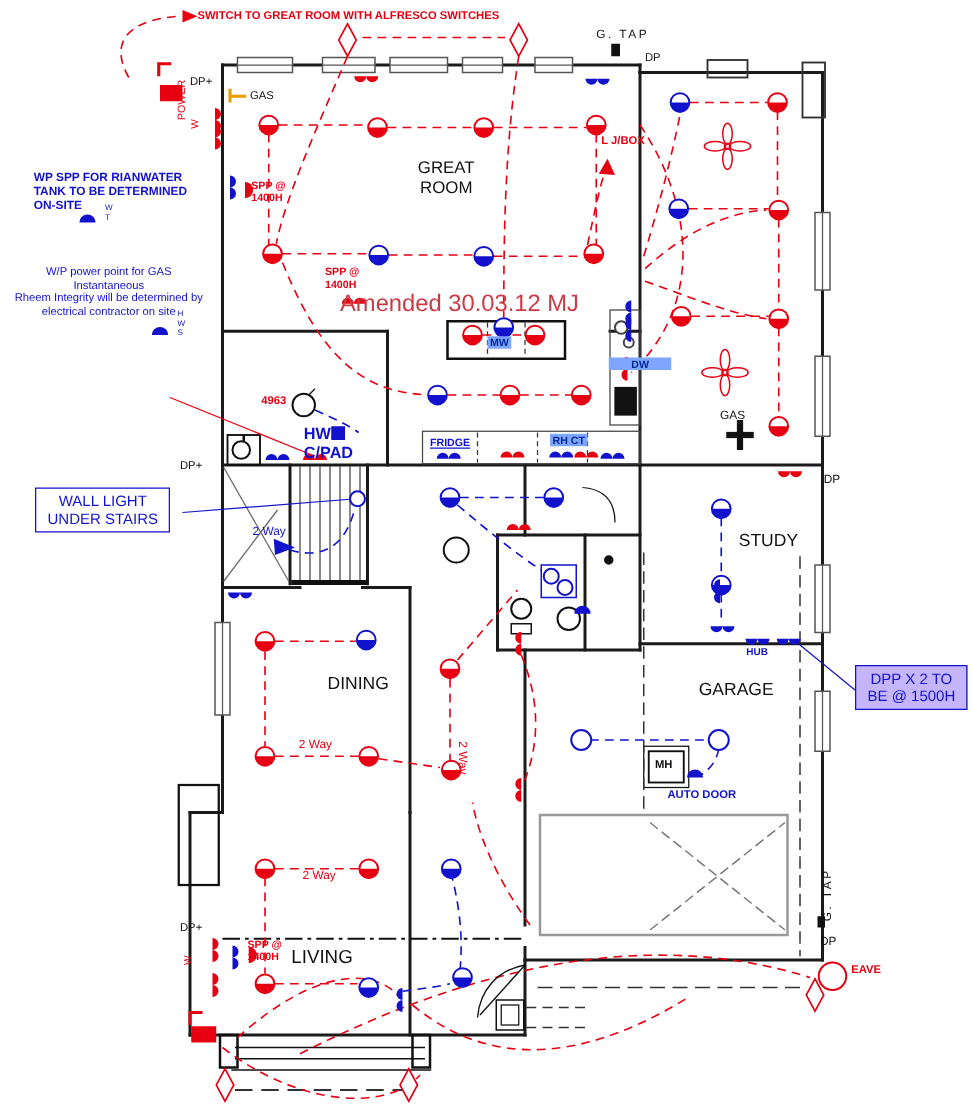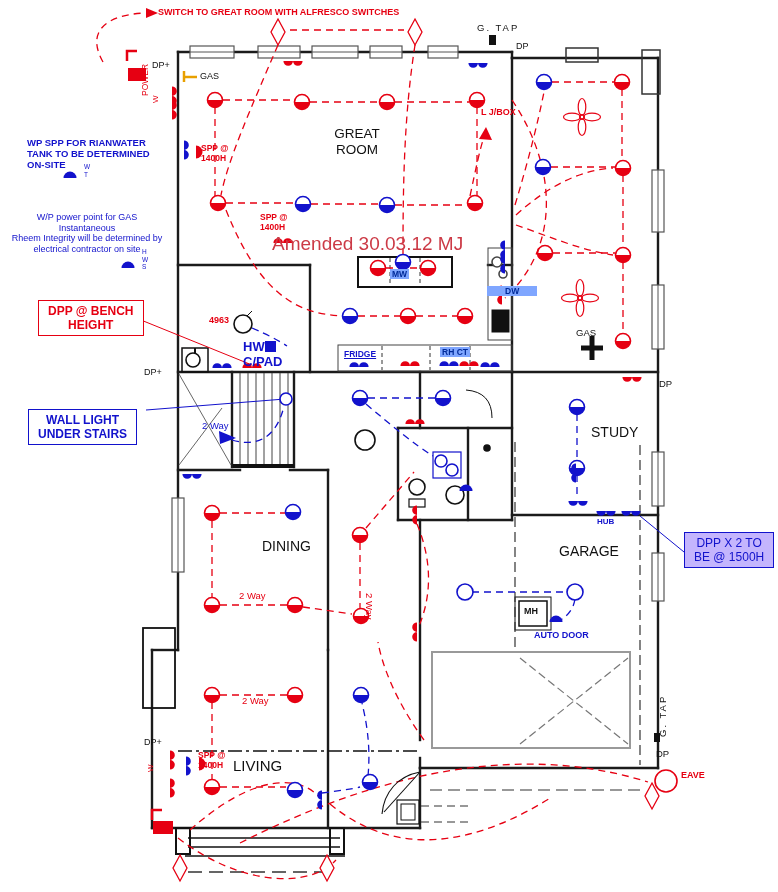--- a/index.html
+++ b/index.html
@@ -346,27 +346,25 @@
 electrical contractor on site</div>
       <div class="txt" style="left: 142px; top: 248px; color: rgb(18, 18, 204); font-size: 6.5px;">H
 W
 S</div>
       <div class="txt" style="left: 260px; top: 212px; color: rgb(230, 0, 18); font-size: 8.5px; font-weight: bold;">SPP @
 1400H</div>
       <div class="txt" style="left: 272px; top: 233px; color: rgb(204, 58, 70); font-size: 19px;">Amended 30.03.12 MJ</div>
       <div class="txt" style="left: 325px; top: 126px; color: rgb(17, 17, 17); font-size: 13.5px; width: 64px; text-align: center;">GREAT
 ROOM</div>
       <div class="txt" style="left: 481px; top: 107px; color: rgb(230, 0, 18); font-size: 9px; font-weight: bold;">L J/BOX</div>
-      <div class="txt" style="left: 38px; top: 300px; color: rgb(230, 0, 18); font-size: 12px; font-weight: bold; text-align: center; border: 1.6px solid rgb(230, 0, 18); padding: 3px 9px; background: rgb(255, 255, 255);">DPP @ BENCH
-HEIGHT</div>
       <div class="txt" style="left: 209px; top: 315px; color: rgb(230, 0, 18); font-size: 9px; font-weight: bold;">4963</div>
       <div class="txt" style="left: 243px; top: 339px; color: rgb(18, 18, 204); font-size: 13px; font-weight: bold;">HWS
 C/PAD</div>
       <div class="txt" style="left: 144px; top: 367px; color: rgb(17, 17, 17); font-size: 9px;">DP+</div>
-      <div class="txt" style="left: 28px; top: 390px; color: rgb(18, 18, 204); font-size: 12px; font-weight: bold; text-align: center; border: 1.6px solid rgb(18, 18, 204); padding: 3px 9px; background: rgb(255, 255, 255); margin-top: 19px;">WALL LIGHT
+      <div class="txt" style="left: 28px; top: 390px; color: rgb(18, 18, 204); font-size: 12px; font-weight: normal; text-align: center; border: 1.6px solid rgb(18, 18, 204); padding: 3px 9px; background: rgb(255, 255, 255);">WALL LIGHT
 UNDER STAIRS</div>
       <div class="txt" style="left: 202px; top: 420px; color: rgb(18, 18, 204); font-size: 9.5px;">2 Way</div>
       <div class="txt" style="left: 344px; top: 349px; color: rgb(18, 18, 204); font-size: 8.5px; font-weight: bold; text-decoration: underline;">FRIDGE</div>
       <div class="txt" style="left: 440px; top: 347px; color: rgb(0, 42, 153); font-size: 8.5px; font-weight: bold; background: rgb(127, 166, 255); padding: 0px 2px;">RH CT</div>
       <div class="txt" style="left: 390px; top: 269px; color: rgb(0, 42, 153); font-size: 8.5px; font-weight: bold; background: rgb(127, 166, 255); padding: 0px 2px;">MW</div>
       <div class="txt" style="left: 487px; top: 286px; color: rgb(0, 42, 153); font-size: 8.5px; font-weight: bold; background: rgb(127, 166, 255); padding: 0px 18px;">DW</div>
       <div class="txt" style="left: 576px; top: 327px; color: rgb(17, 17, 17); font-size: 9.5px;">GAS</div>
       <div class="txt" style="left: 659px; top: 378px; color: rgb(17, 17, 17); font-size: 9.5px;">DP</div>
       <div class="txt" style="left: 591px; top: 424px; color: rgb(17, 17, 17); font-size: 14px;">STUDY</div>
       <div class="txt" style="left: 597px; top: 517px; color: rgb(18, 18, 204); font-size: 8px; font-weight: bold;">HUB</div>

